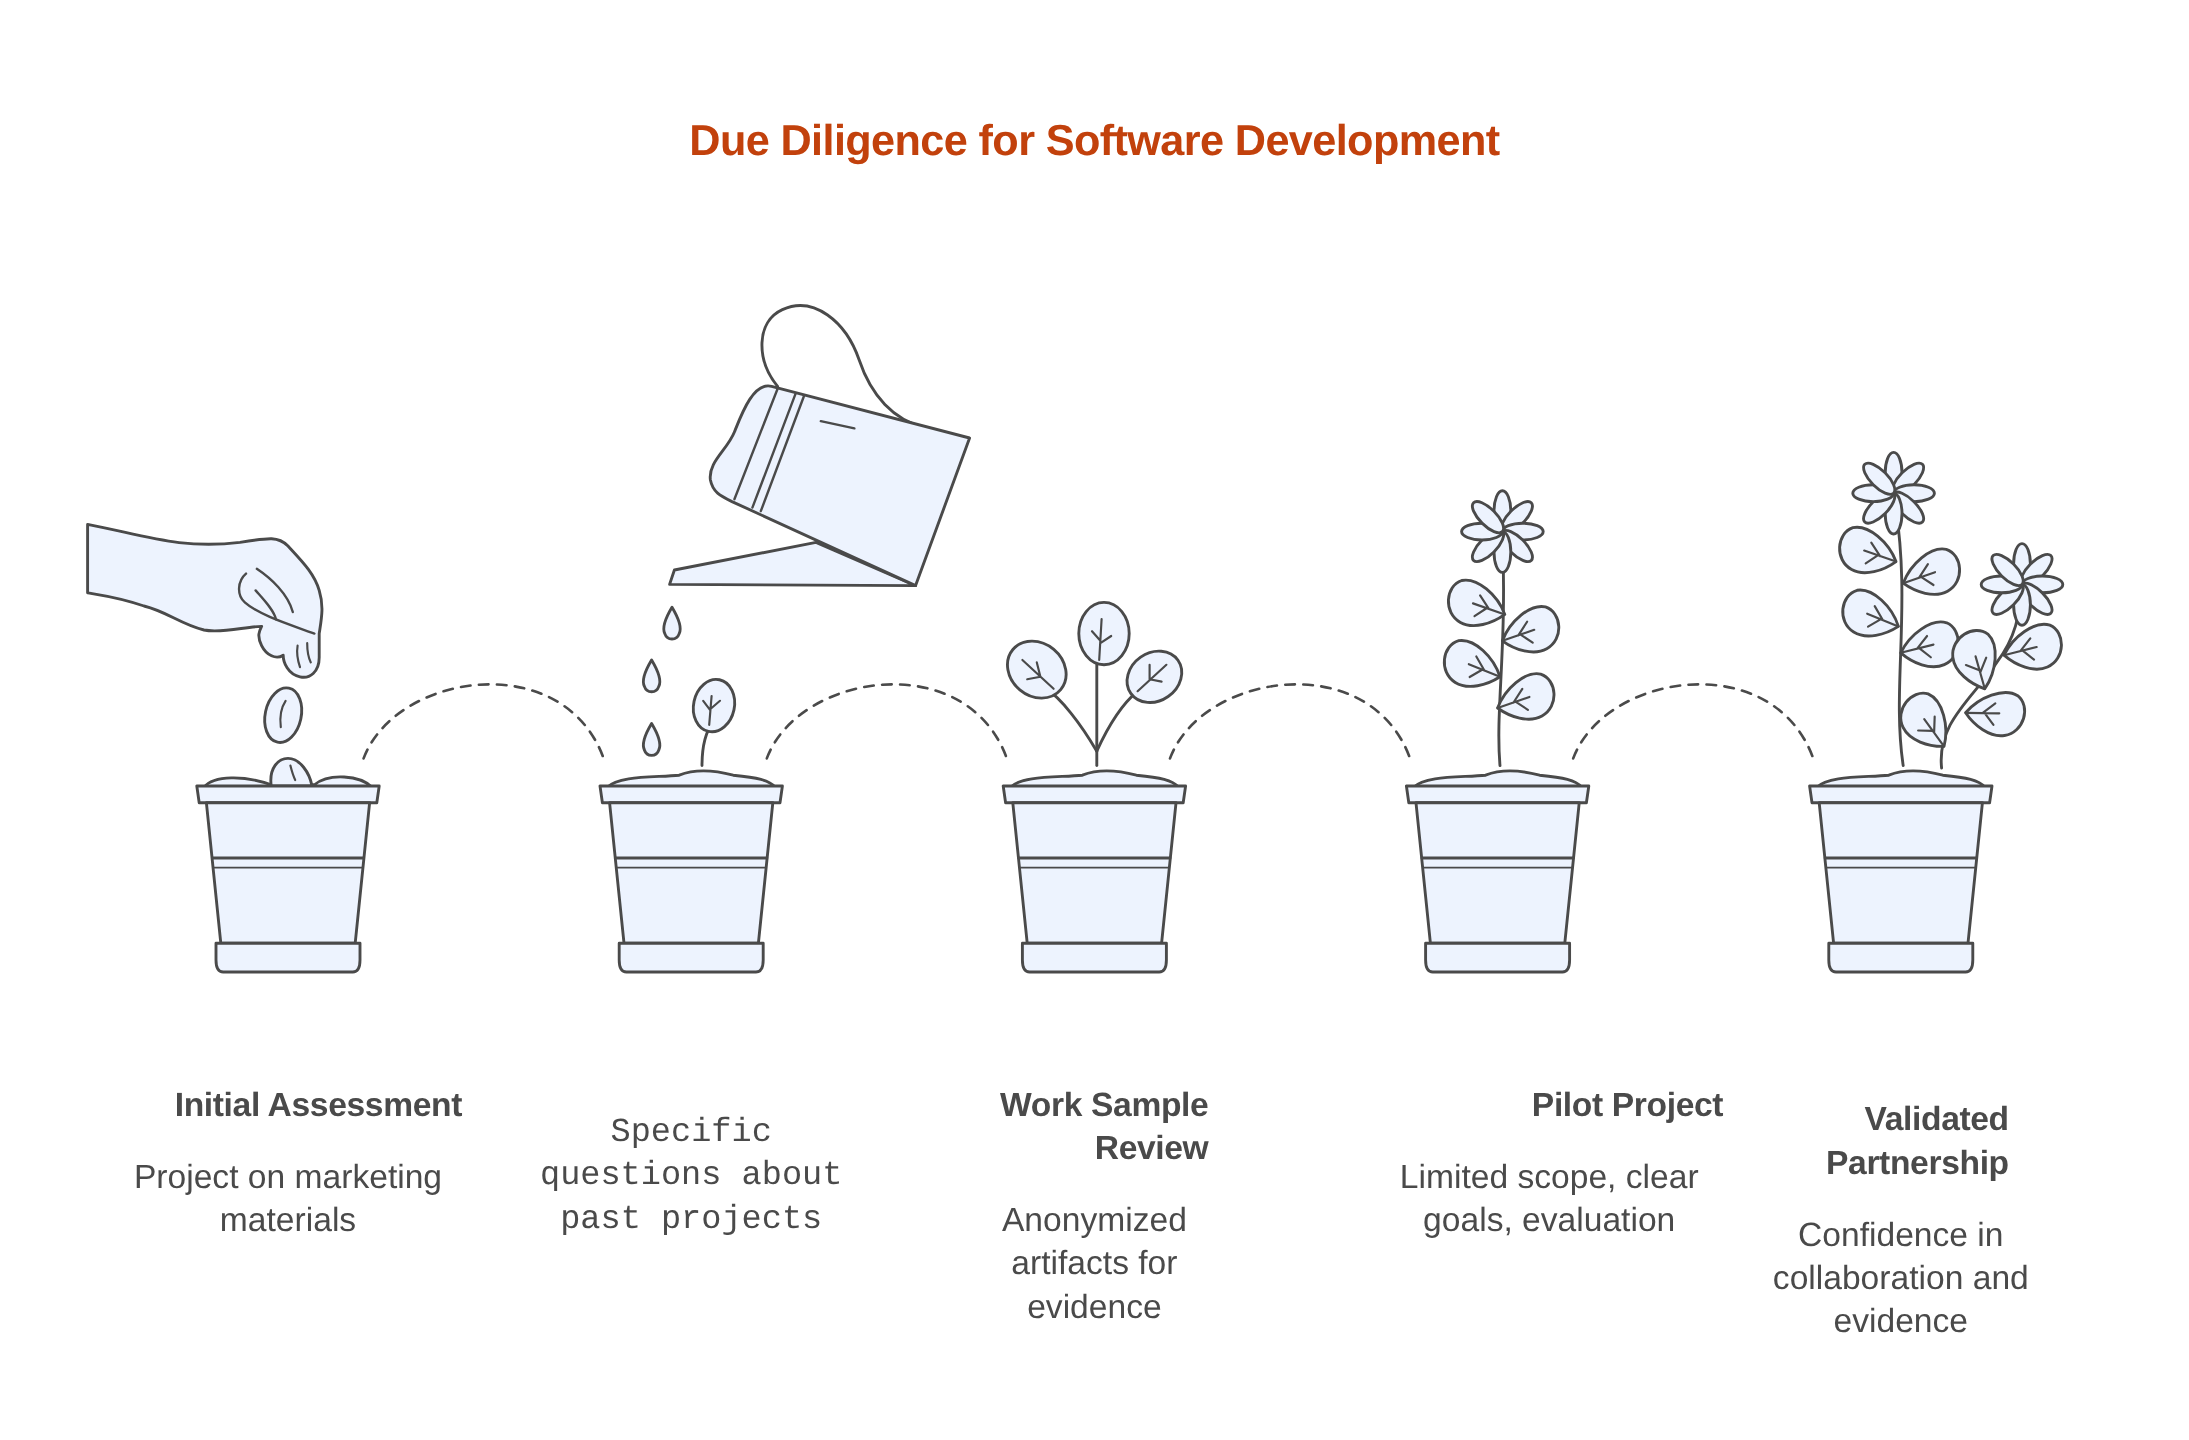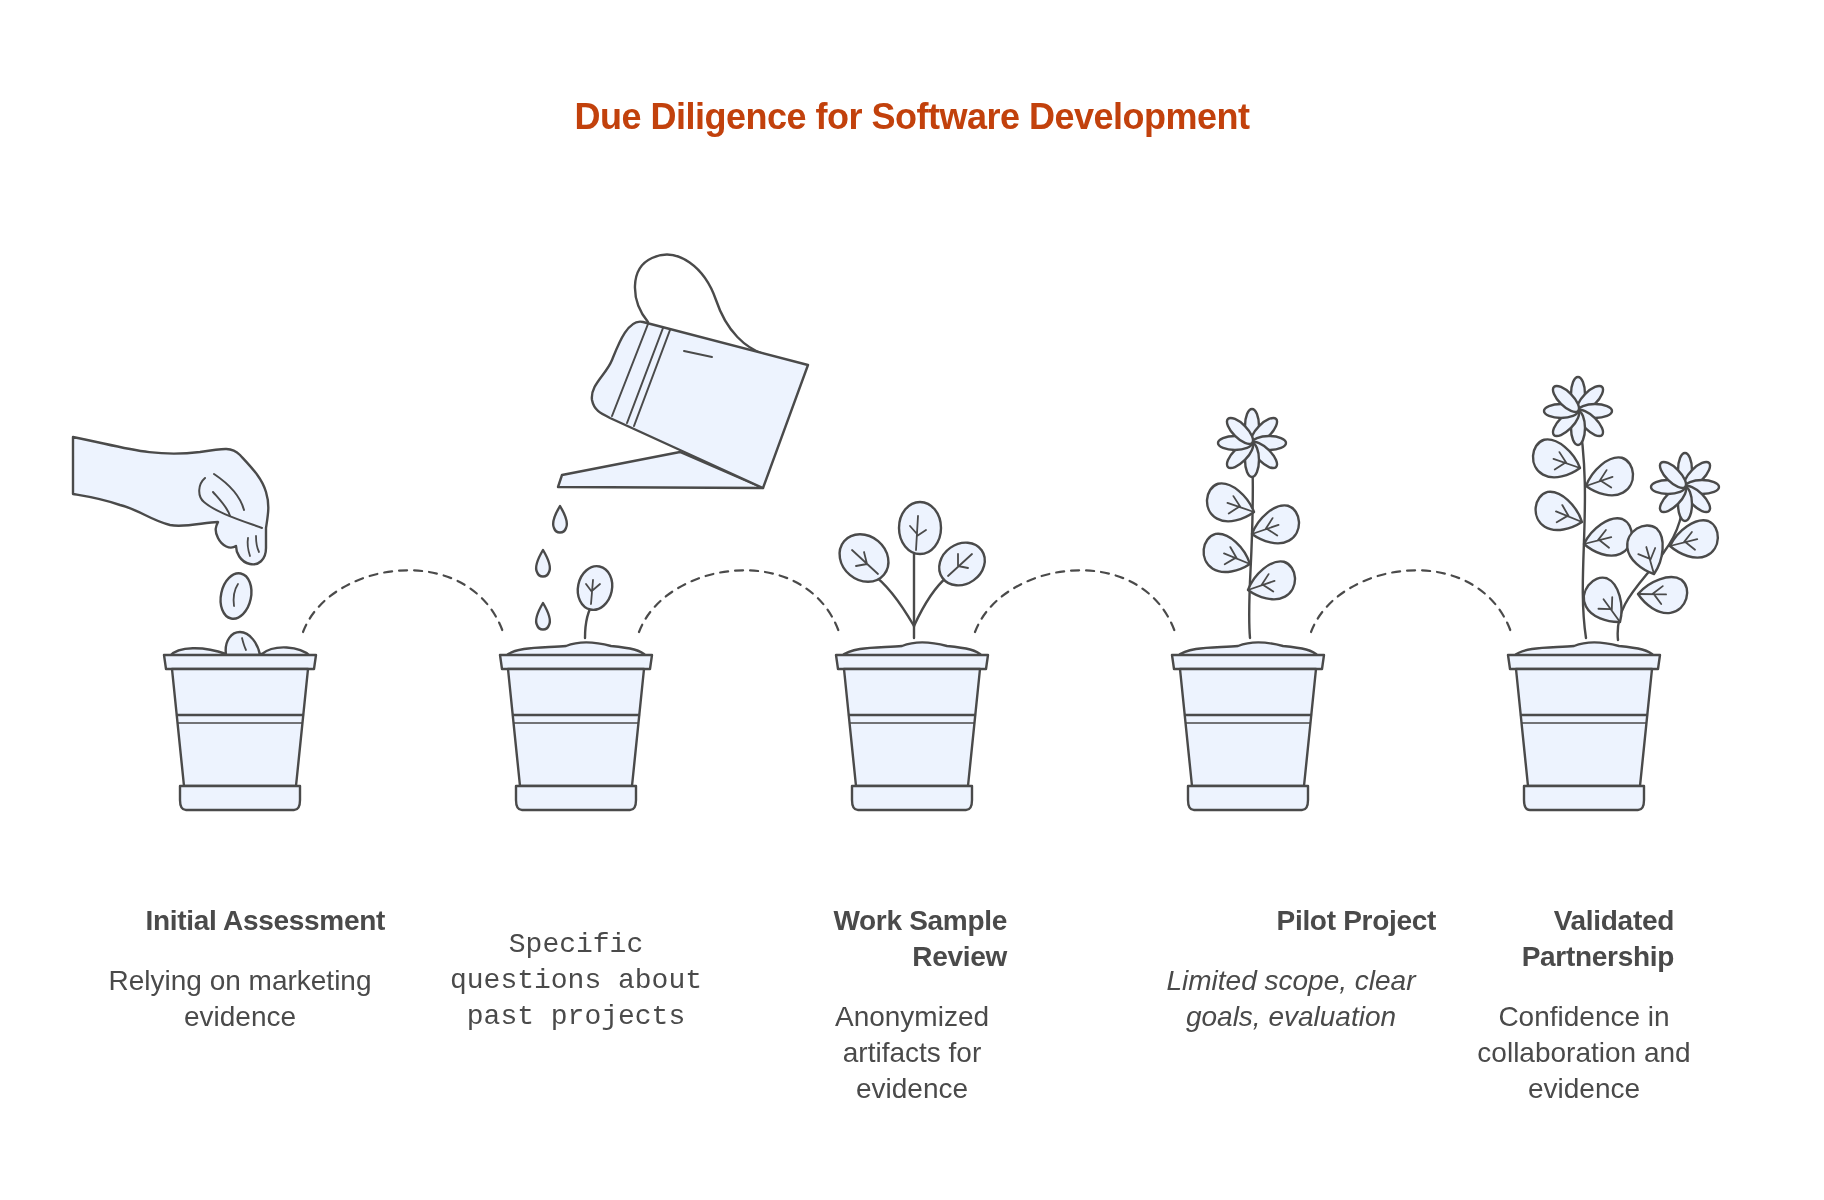--- a/index.html
+++ b/index.html
@@ -142,29 +142,29 @@
       <use href="#leaf" transform="translate(86,-116) scale(-1,1) rotate(10)"></use>
       <use href="#flower" transform="translate(-6,-251)"></use>
       <use href="#flower" transform="translate(101,-175)"></use>
     </g>
     <use href="#pot"></use>
   </g>
 </svg>
 
 <div class="col" style="left:240px;">
   <div class="h">Initial Assessment</div>
-  <div class="d" style="width:290px;">Relying on marketing evidence</div>
+  <div class="d" style="width:290px;">Project on marketing materials</div>
 </div>
 <div class="col" style="left:576px;">
   <div class="d" style="width:280px;font-family:Liberation Mono, monospace;">Specific questions about past projects</div>
 </div>
 <div class="col" style="left:912px; width:190px;">
   <div class="h">Work Sample Review</div>
   <div class="d">Anonymized artifacts for evidence</div>
 </div>
 <div class="col" style="left:1291px;">
   <div class="h">Pilot Project</div>
-  <div class="d" style="width:290px;font-style:italic;">Limited scope, clear goals, evaluation</div>
+  <div class="d" style="width:290px;">Limited scope, clear goals, evaluation</div>
 </div>
 <div class="col" style="left:1584px; width:250px;">
-  <div class="h" style="width:180px; margin:0 auto;">Validated Partnership</div>
+  <div class="h" style="width:180px; margin:12px auto;">Validated Partnership</div>
   <div class="d">Confidence in collaboration and evidence</div>
 </div>
 
 </body></html>

